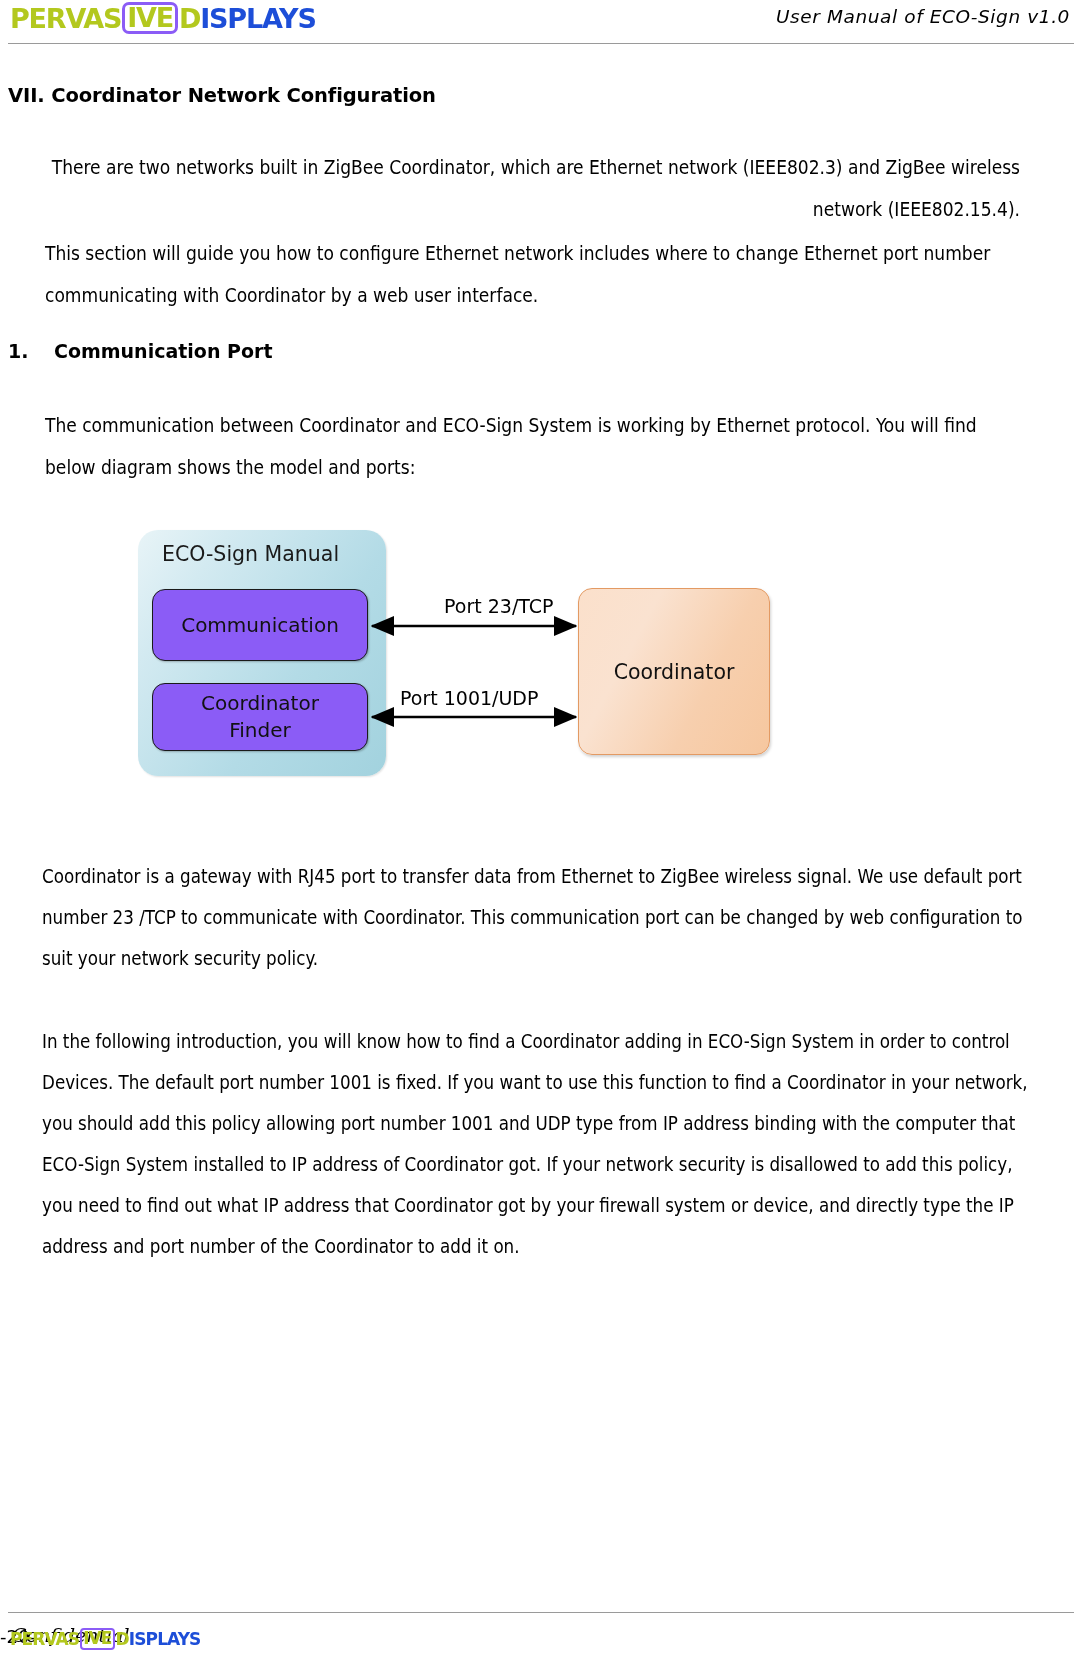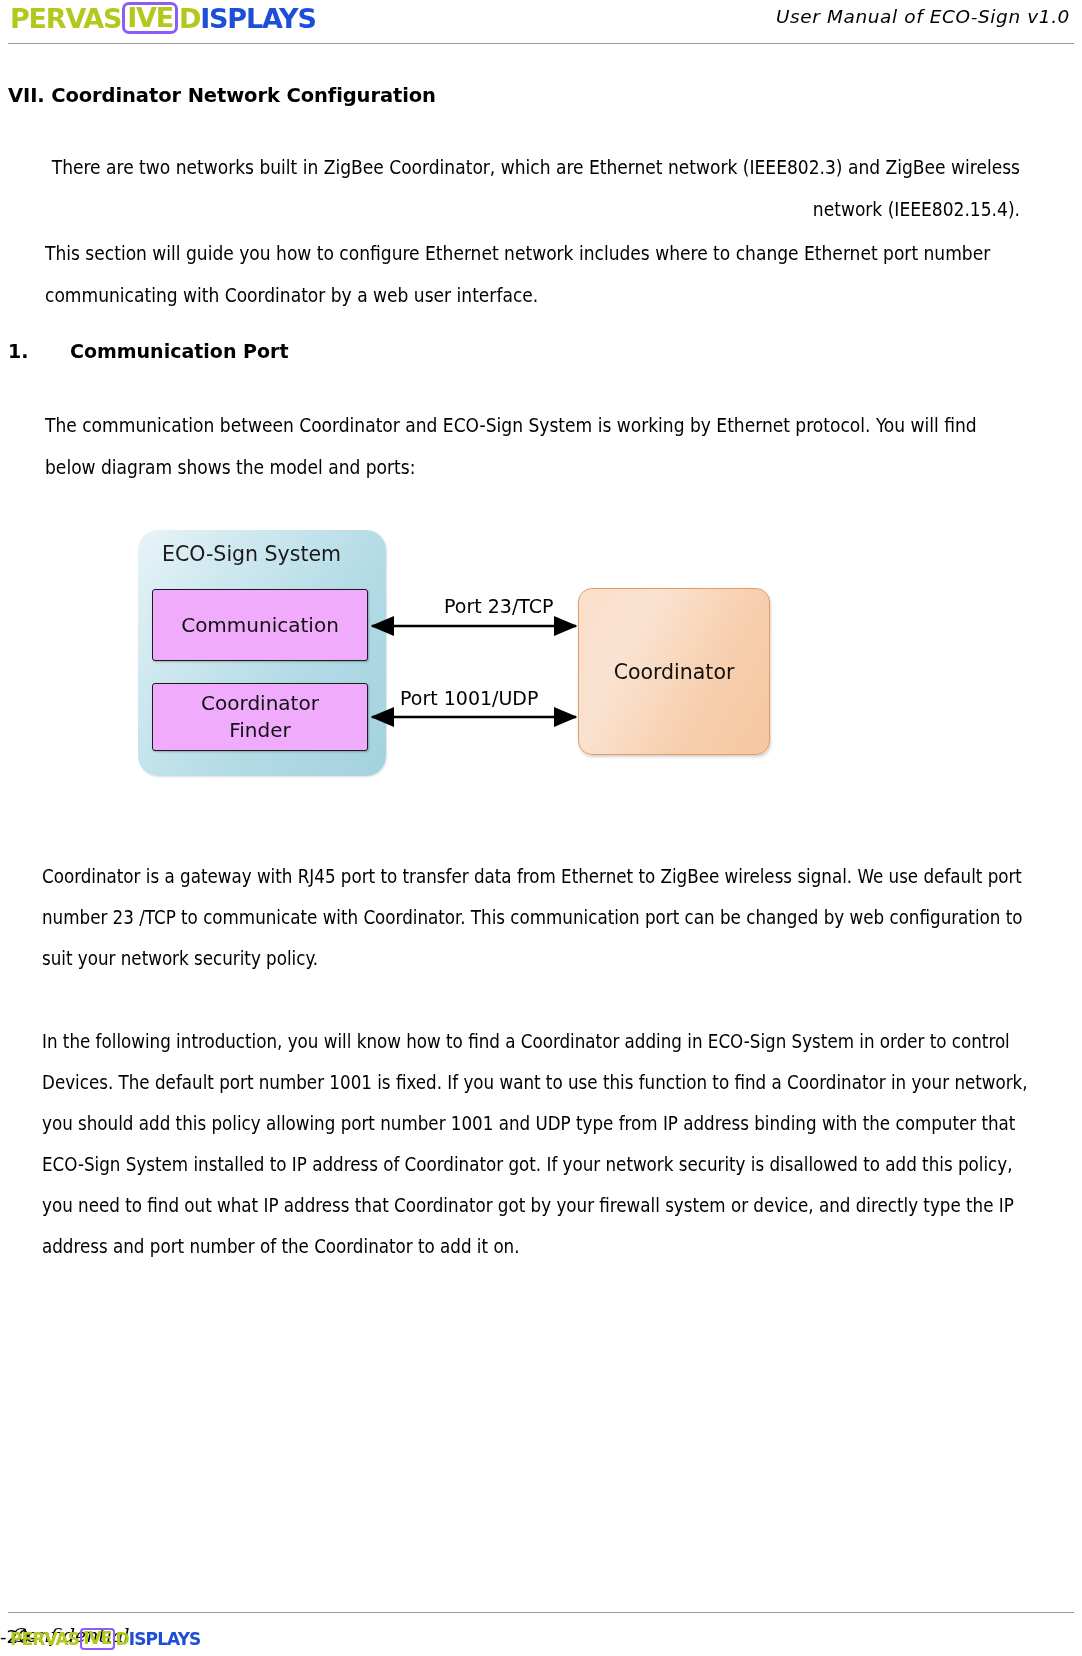--- a/index.html
+++ b/index.html
@@ -83,21 +83,21 @@
     white-space: nowrap;
   }
   .h-sub {
     position: absolute;
     font-family: "DejaVu Sans", sans-serif;
     font-weight: bold;
     font-size: 19px;
     white-space: nowrap;
   }
   .h-sub .num { position: absolute; left: 0; }
-  .h-sub .txt { position: absolute; left: 62px; }
+  .h-sub .txt { position: absolute; left: 46px; }
 
   .para {
     position: absolute;
     font-family: "DejaVu Sans Condensed", "DejaVu Sans", sans-serif;
     font-size: 19px;
     line-height: 42px;
     color: #000;
   }
   .para.tight {
     font-family: "DejaVu Sans Condensed", "DejaVu Sans", sans-serif;
@@ -124,23 +124,23 @@
   .dg-shell-label {
     position: absolute;
     left: 162px; top: 542px;
     font-family: "DejaVu Sans", sans-serif;
     font-size: 20.5px;
     color: #1a1a1a;
     white-space: nowrap;
   }
   .dg-inner {
     position: absolute;
-    background: #f0abfc;
+    background: #8b5cf6;
     border: 1.6px solid #1a1a1a;
-    border-radius: 3px;
+    border-radius: 13px;
     display: flex;
     align-items: center;
     justify-content: center;
     text-align: center;
     font-family: "DejaVu Sans", sans-serif;
     font-size: 20px;
     line-height: 27px;
     color: #111;
     box-shadow: 1px 1px 2px rgba(0,0,0,0.25);
   }
@@ -229,21 +229,21 @@
 <div class="h-sub" style="left:8px; top:340px; width:600px;">
   <span class="num">1.</span>
   <span class="txt">Communication Port</span>
 </div>
 
 <div class="para" style="left:45px; top:404px; width:975px;">The communication between Coordinator and ECO-Sign System is working by Ethernet protocol. You will find below diagram shows the model and ports:</div>
 
 <div>
 
   <div class="dg-shell"></div>
-  <div class="dg-shell-label">ECO-Sign System</div>
+  <div class="dg-shell-label">ECO-Sign Manual</div>
 
   <div class="dg-inner dg-inner-comm">Communication</div>
 
   <div class="dg-inner dg-inner-find">
     <span><span>Coordinator</span><br><span>Finder</span></span>
   </div>
 
   <div class="dg-coord">Coordinator</div>
 
   <div class="dg-arrow-label lbl-tcp">Port 23/TCP</div>

